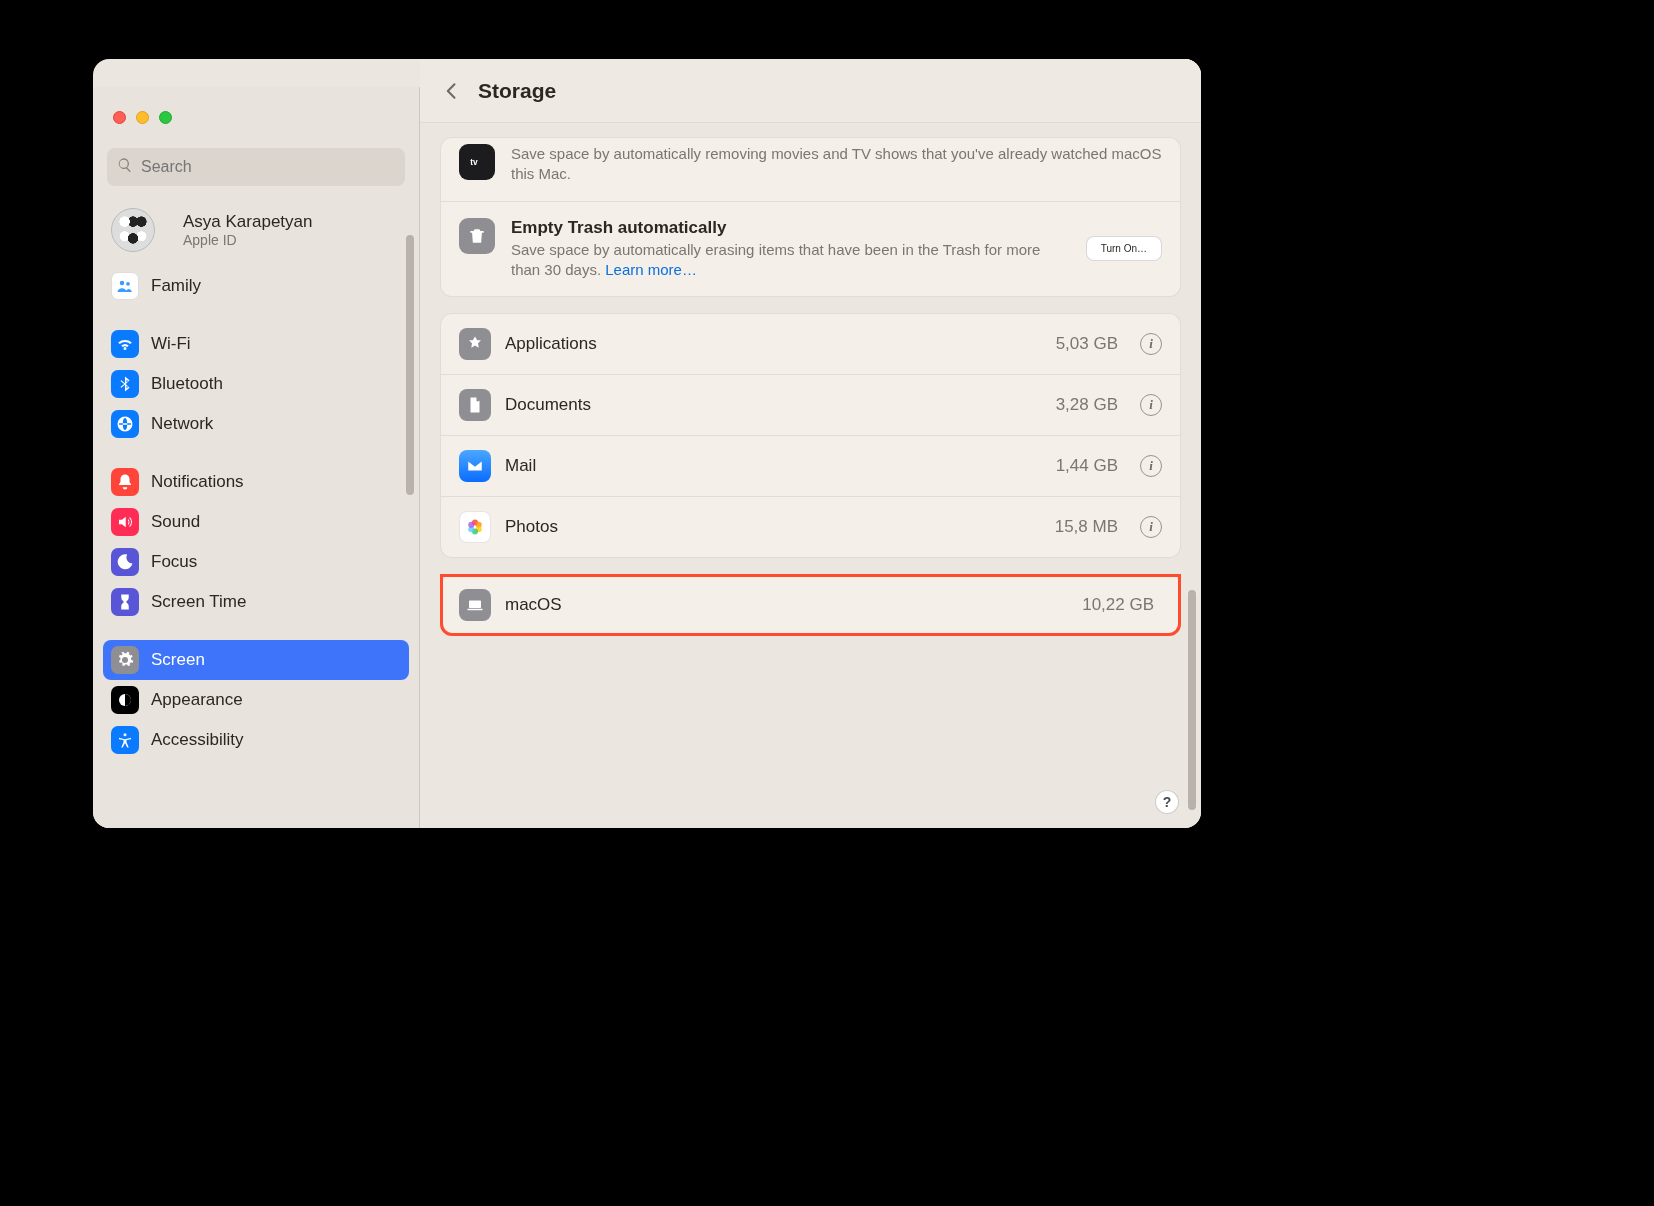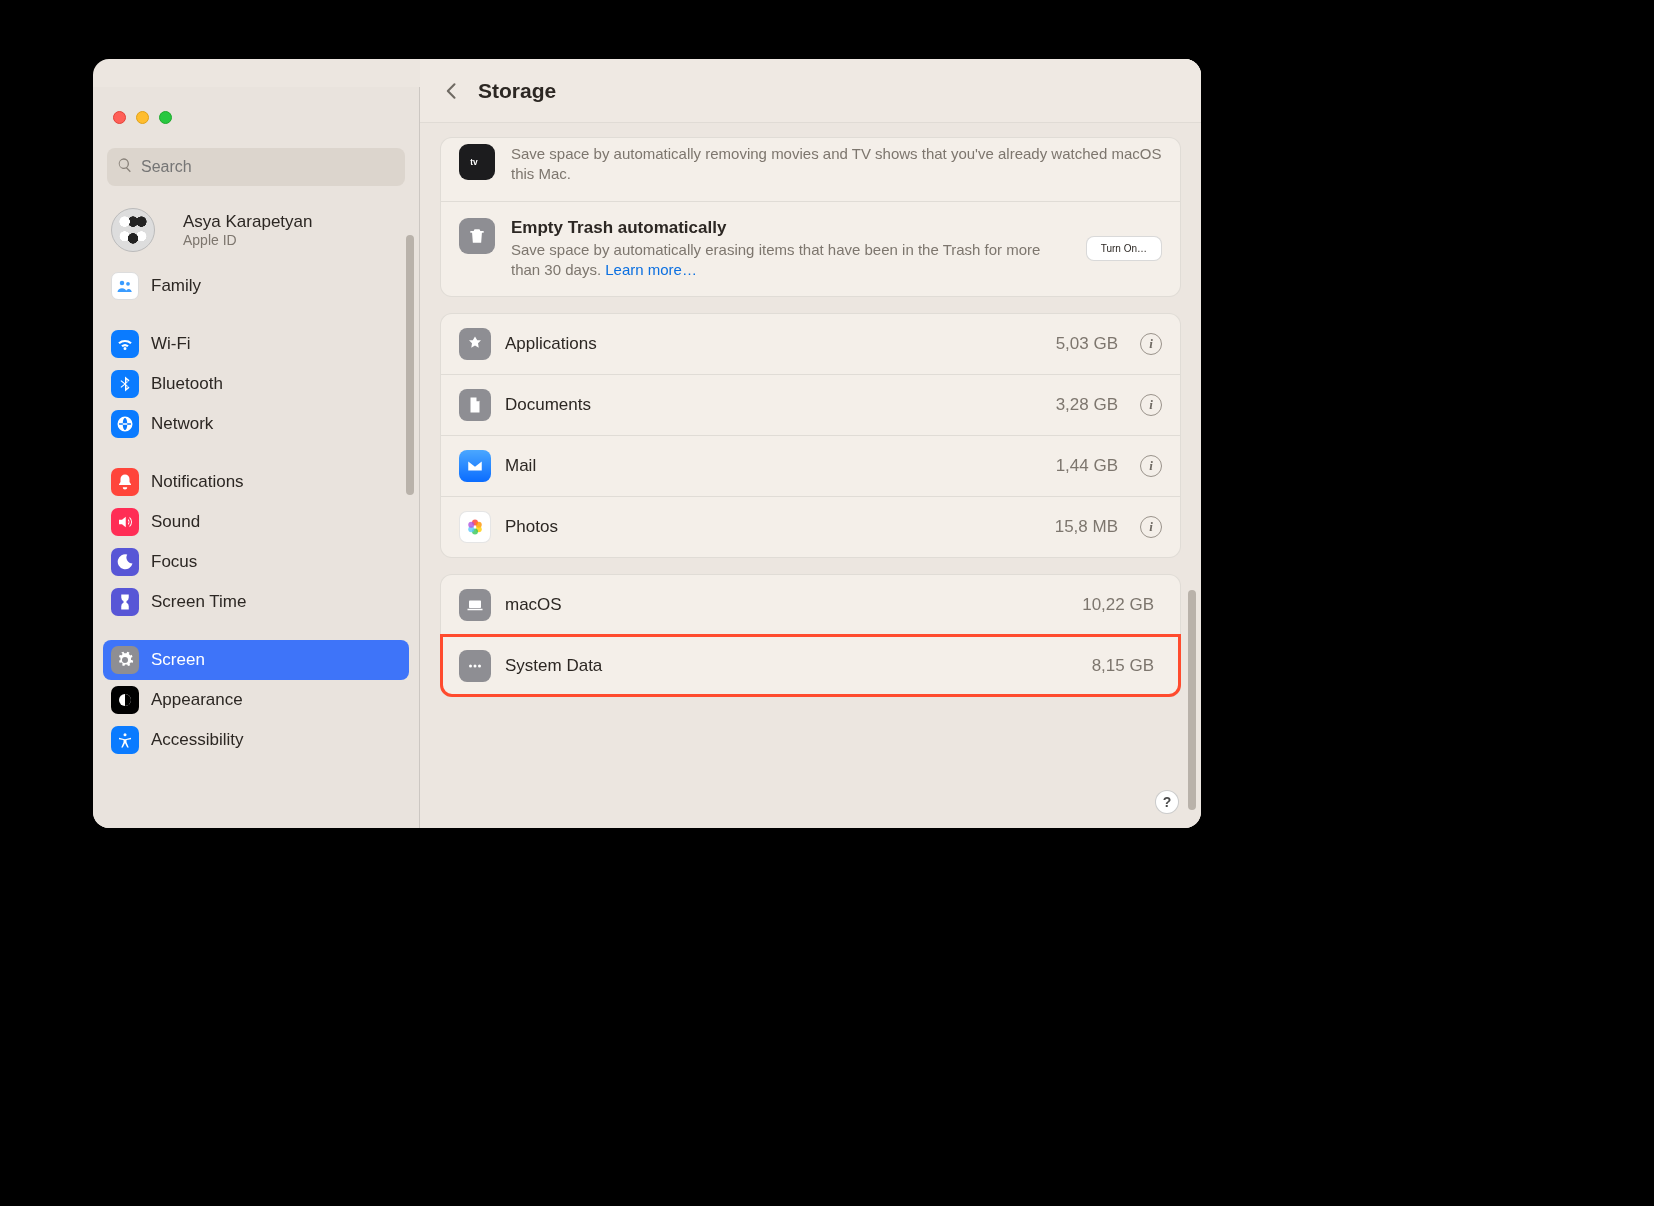--- a/index.html
+++ b/index.html
@@ -371,31 +371,20 @@
           <div class="row">
             <span class="row-icon mac">
               <svg viewBox="0 0 24 24">
                   <rect x="4" y="6" width="16" height="10" rx="1" fill="#fff"></rect>
                   <rect x="2" y="17" width="20" height="2" fill="#fff"></rect>
                 </svg>
             </span>
             <span class="row-label">macOS</span>
             <span class="row-size">10,22 GB</span>
           </div>
-          <div class="row">
-            <span class="row-icon sys">
-              <svg viewBox="0 0 24 24">
-                  <circle cx="6" cy="12" r="2" fill="#fff"></circle>
-                  <circle cx="12" cy="12" r="2" fill="#fff"></circle>
-                  <circle cx="18" cy="12" r="2" fill="#fff"></circle>
-                </svg>
-            </span>
-            <span class="row-label">System Data</span>
-            <span class="row-size">8,15 GB</span>
-          </div>
         </div>
 
         <div class="help">?</div>
       </div>
 
       <div class="main-scroll">
         <div class="thumb"></div>
       </div>
     </main>
 

